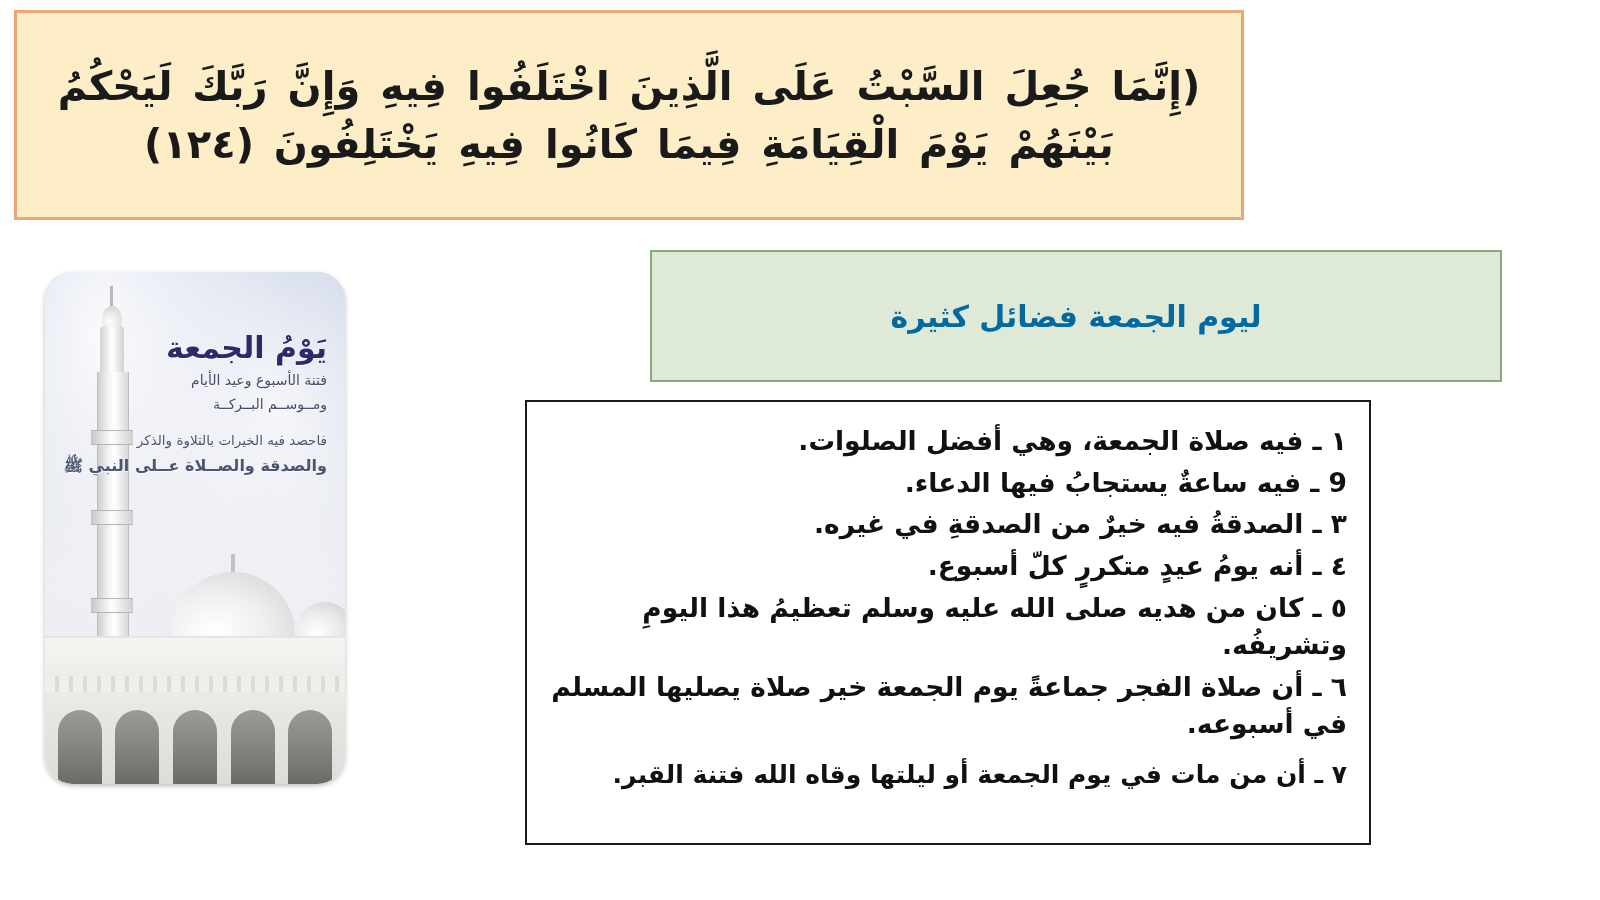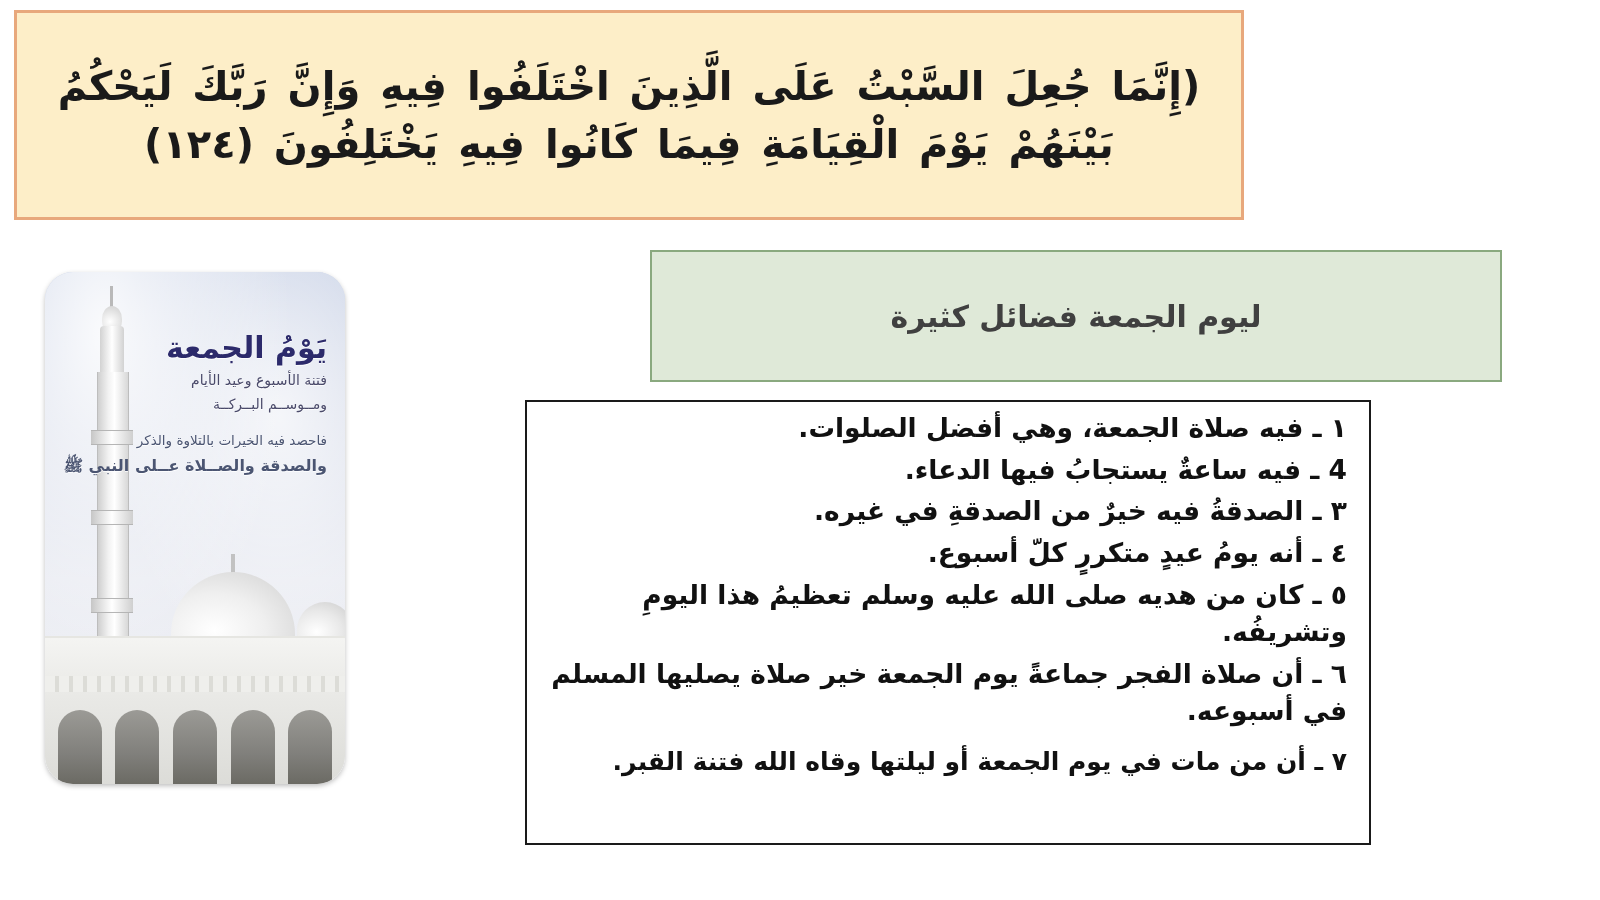--- a/index.html
+++ b/index.html
@@ -204,39 +204,39 @@
     display: flex;
     flex-direction: column;
     align-items: center;
     justify-content: center;
     gap: 8px;
   }
   .green-line1 {
     direction: rtl;
     font-size: 30px;
     font-weight: bold;
-    color: #404040;
+    color: #0369a1;
   }
   .green-line2 {
     direction: rtl;
     font-size: 28px;
     font-weight: bold;
     color: #d32f2f;
   }
 
   
   .list-box {
     position: absolute;
     left: 525px;
     top: 400px;
     width: 846px;
     height: 445px;
     border: 2px solid #1a1a1a;
     box-sizing: border-box;
-    padding: 7px 22px 8px 16px;
+    padding: 20px 22px 8px 16px;
     background: #ffffff;
   }
   .list-item {
     direction: rtl;
     text-align: right;
     font-size: 26.5px;
     font-weight: bold;
     color: #111111;
     line-height: 1.42;
     margin-bottom: 4px;
@@ -289,21 +289,21 @@
     <div class="poster-line pl3">فاحصد فيه الخيرات بالتلاوة والذكر</div>
     <div class="poster-line pl4">والصدقة والصــلاة عــلى النبي ﷺ</div>
   </div>
 
   <div class="green-box">
     <div class="green-line1">ليوم الجمعة فضائل كثيرة</div>
   </div>
 
   <div class="list-box">
     <div class="list-item">١ ـ فيه صلاة الجمعة، وهي أفضل الصلوات.</div>
-    <div class="list-item">4 ـ فيه ساعةٌ يستجابُ فيها الدعاء.</div>
+    <div class="list-item">9 ـ فيه ساعةٌ يستجابُ فيها الدعاء.</div>
     <div class="list-item">٣ ـ الصدقةُ فيه خيرٌ من الصدقةِ في غيره.</div>
     <div class="list-item">٤ ـ أنه يومُ عيدٍ متكررٍ كلّ أسبوع.</div>
     <div class="list-item">٥ ـ كان من هديه صلى الله عليه وسلم تعظيمُ هذا اليومِ وتشريفُه.</div>
     <div class="list-item">٦ ـ أن صلاة الفجر جماعةً يوم الجمعة خير صلاة يصليها المسلم في أسبوعه.</div>
     <div class="list-item last">٧ ـ  أن من مات في يوم الجمعة أو ليلتها وقاه الله فتنة القبر.</div>
   </div>
 
 </div>
 
 </body></html>

